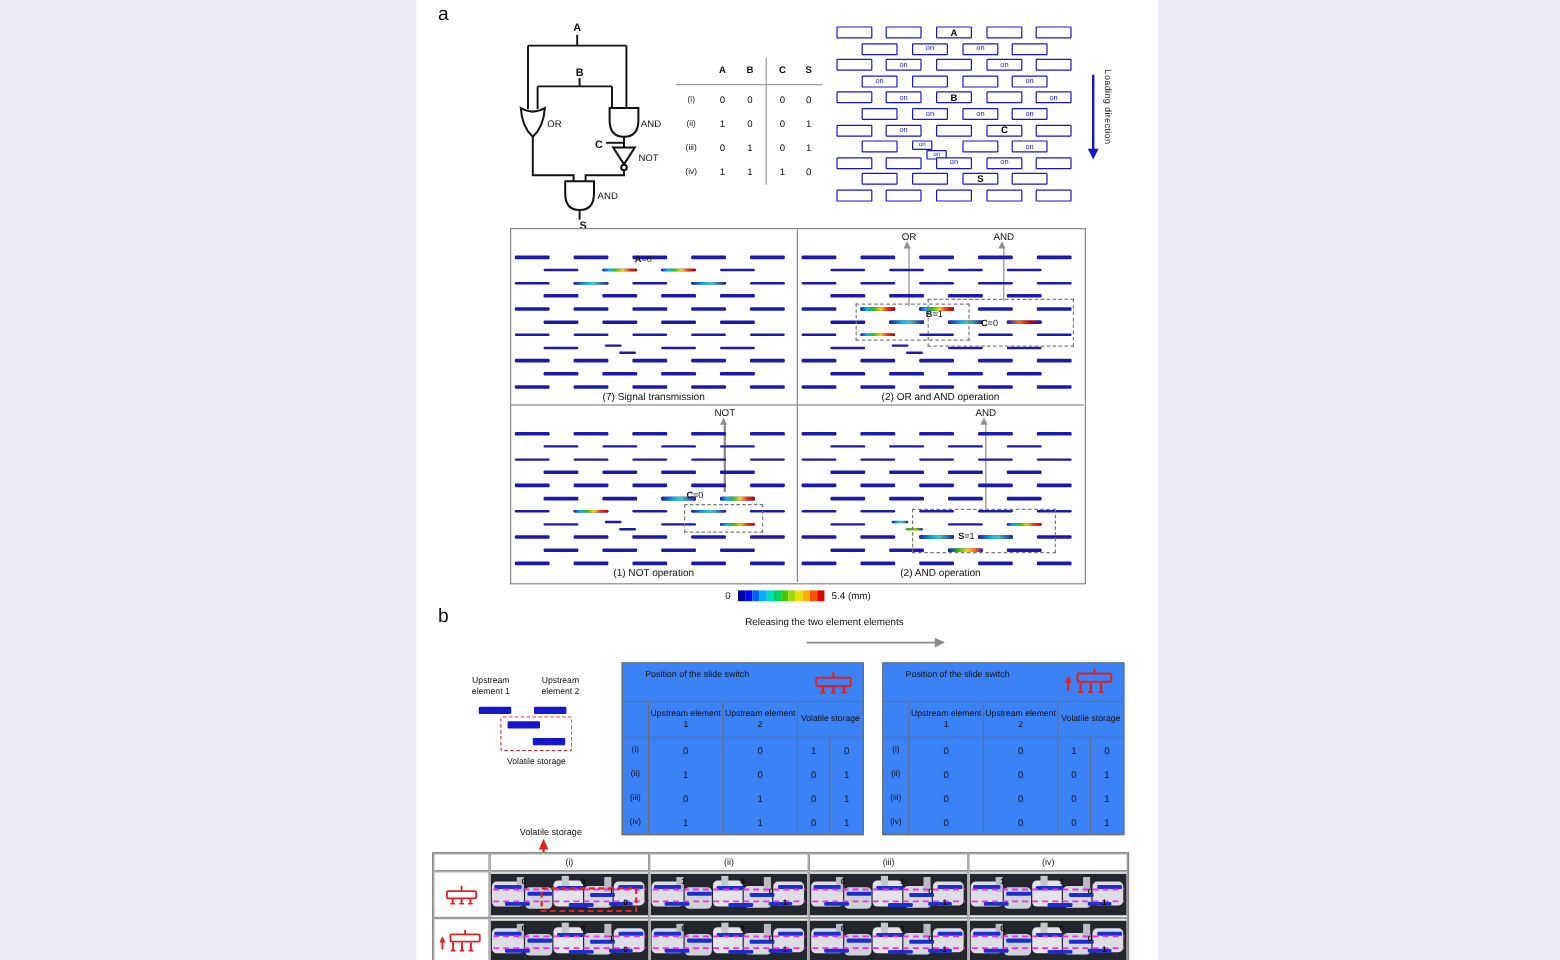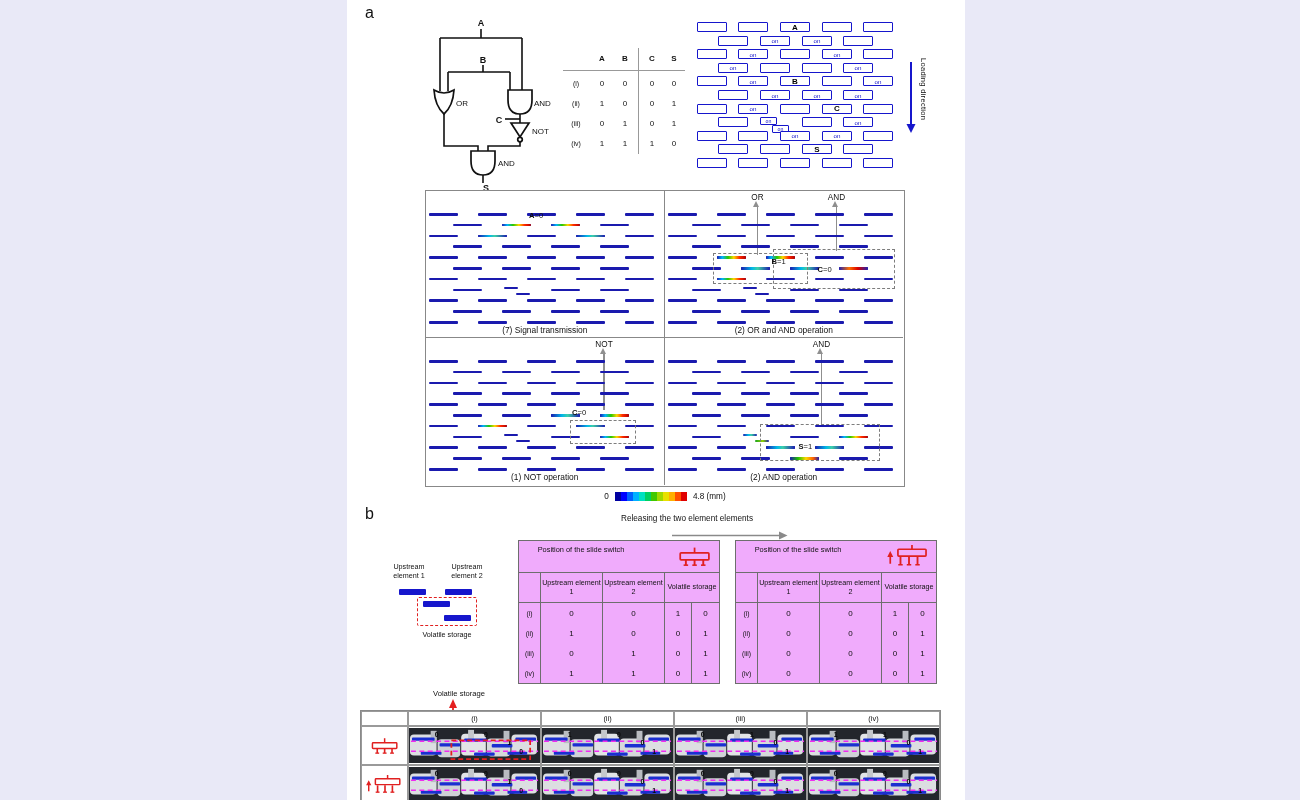--- a/index.html
+++ b/index.html
@@ -38,21 +38,21 @@
   .sp-arrow-label{position:absolute;font-size:8.2px;color:#111;white-space:nowrap;transform:translateX(-50%);}
   
   .cbar{position:absolute;left:78px;top:492px;width:480px;display:flex;align-items:center;justify-content:center;gap:6px;font-size:8.2px;color:#111;}
   .cbar-bar{display:flex;height:9px;}
   .cbar-bar div{width:6px;height:9px;}
   
   .release{position:absolute;left:180px;top:514px;width:320px;text-align:center;font-size:8.2px;color:#111;}
   .minidiag .lbl{position:absolute;font-size:7.2px;color:#111;text-align:center;line-height:1.2;}
   .bluebar{position:absolute;width:27px;height:6px;background:#1616cc;border-radius:1px;}
   .reddash{position:absolute;border:1.7px dashed #e02020;box-sizing:border-box;border-radius:2px;}
-  .btable{position:absolute;top:540px;width:200px;background:#f0abfc;border:1.5px solid #6e6e6e;box-sizing:content-box;}
+  .btable{position:absolute;top:552px;width:200px;background:#3b82f6;border:1.5px solid #6e6e6e;box-sizing:content-box;}
   .bt-grid{display:grid;grid-template-columns:22px 62px 62px 27px 27px;}
   .bt-h1{grid-column:1/6;height:31px;border-bottom:1px solid #6e6e6e;position:relative;}
   .bt-h1 .txt{position:absolute;left:6px;top:4px;width:112px;text-align:center;font-size:7.4px;line-height:1.25;color:#111;}
   .bt-h1 .ic{position:absolute;right:4px;top:4px;}
   .bt-h2{height:29px;border-bottom:1px solid #6e6e6e;display:flex;align-items:center;justify-content:center;text-align:center;font-size:7.2px;line-height:1.2;color:#111;}
   .bt-c{height:20px;display:flex;align-items:center;justify-content:center;font-size:8px;color:#111;}
   .brd-r{border-right:1px solid #6e6e6e;}
   .bt-rowlbl{font-size:6.8px;}
   
   .phototable{position:absolute;left:13px;top:710px;border:1.5px solid #8a8a8a;background:#fff;}
@@ -466,21 +466,21 @@
           <div style="background: rgb(0, 176, 255);"></div>
           <div style="background: rgb(0, 224, 192);"></div>
           <div style="background: rgb(0, 208, 96);"></div>
           <div style="background: rgb(64, 200, 0);"></div>
           <div style="background: rgb(160, 216, 0);"></div>
           <div style="background: rgb(232, 224, 0);"></div>
           <div style="background: rgb(255, 176, 0);"></div>
           <div style="background: rgb(255, 80, 0);"></div>
           <div style="background: rgb(224, 0, 0);"></div>
         </div>
-      <span>4.8 (mm)</span>
+      <span>5.4 (mm)</span>
     </div>
 
     <div class="panel-label" style="left:18px;top:505px;">b</div>
 
     <div class="release">Releasing the two element elements</div>
     <svg class="abs" style="left:325px;top:531px;" width="116" height="9" viewBox="0 0 116 9">
       <path d="M0,4.5 H107" stroke="#8a8a8a" stroke-width="1.6" fill="none"></path>
       <path d="M107,0.5 L115.5,4.5 L107,8.5 Z" fill="#8a8a8a"></path>
     </svg>
 

